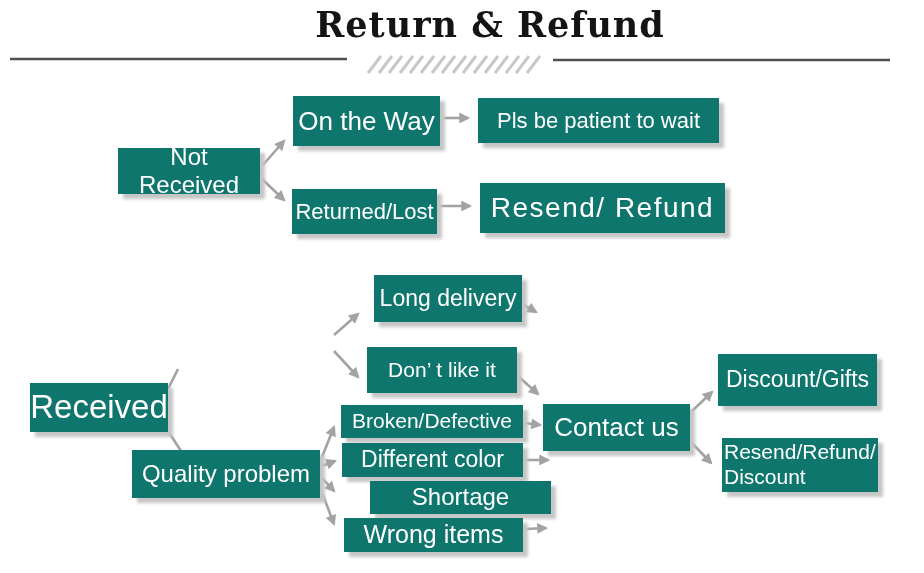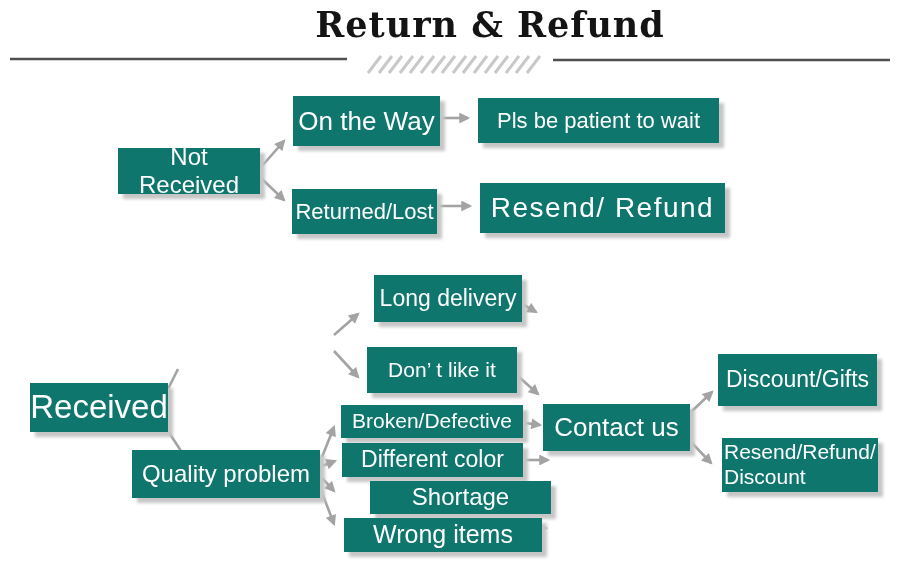--- a/index.html
+++ b/index.html
@@ -28,21 +28,21 @@
   .n-returned-lost{left:292px;top:189px;width:145px;height:45px;font-size:22px;}
   .n-resend-refund{left:480px;top:183px;width:245px;height:50px;font-size:28px;letter-spacing:1.5px;}
   .n-not-quality{left:132px;top:318px;width:200px;height:50px;font-size:21px;}
   .n-received{left:30px;top:383px;width:138px;height:49px;font-size:33px;}
   .n-long-delivery{left:367px;top:275px;width:148px;height:47px;font-size:23px;margin-left:7px;}
   .n-dont-like{left:367px;top:347px;width:150px;height:46px;font-size:21px;}
   .n-quality{left:132px;top:450px;width:188px;height:48px;font-size:24px;}
   .n-broken{left:341px;top:405px;width:182px;height:33px;font-size:21px;}
   .n-diff-color{left:342px;top:443px;width:181px;height:34px;font-size:23px;}
   .n-shortage{left:342px;top:481px;width:181px;height:33px;font-size:24px;margin-left:28px;}
-  .n-wrong-items{left:344px;top:518px;width:198px;height:34px;font-size:25px;}
+  .n-wrong-items{left:344px;top:518px;width:179px;height:34px;font-size:25px;}
   .n-contact-us{left:543px;top:404px;width:147px;height:47px;font-size:26px;}
   .n-discount-gifts{left:718px;top:354px;width:159px;height:52px;font-size:23px;}
   .n-resend-discount{left:722px;top:438px;width:156px;height:54px;font-size:21px;
     justify-content:flex-start;text-align:left;padding-left:2px;box-sizing:border-box;}
 </style>
 </head>
 <body>
 
 <div class="canvas">
 

